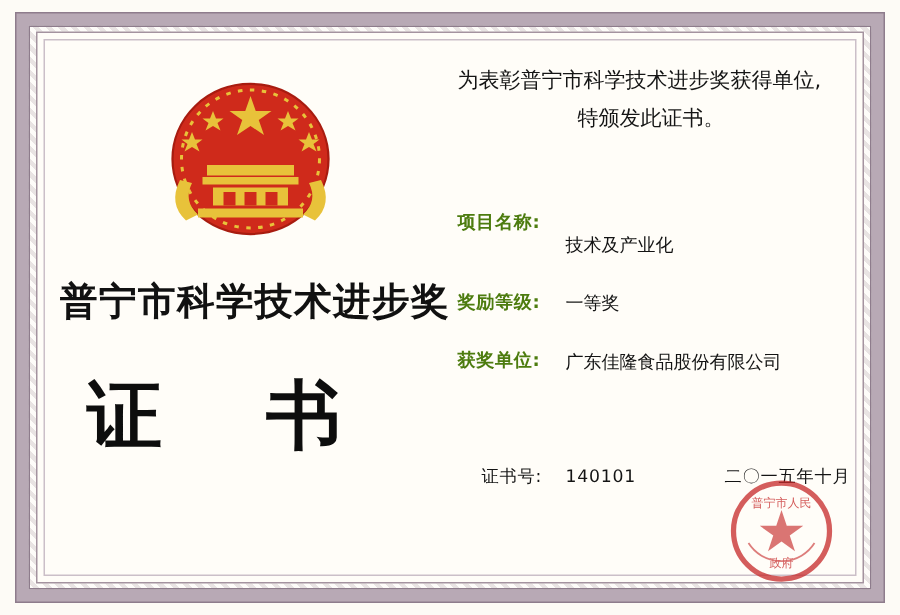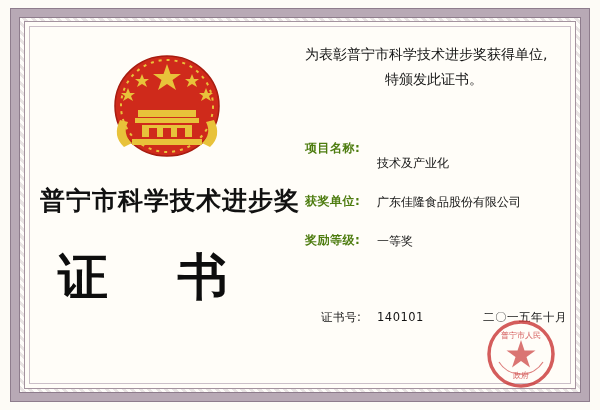--- a/index.html
+++ b/index.html
@@ -231,30 +231,30 @@
     <div class="fields">
 
       <div class="field-row">
         <div class="field-label">项目名称:</div>
         <div class="field-value">
           <span class="v2">技术及产业化</span>
         </div>
       </div>
 
       <div class="field-row">
+        <div class="field-label">奖励等级:</div>
+        <div class="field-value">
+          <span>一等奖</span>
+        </div>
+      </div>
+
+      <div class="field-row">
         <div class="field-label">获奖单位:</div>
         <div class="field-value">
           <span>广东佳隆食品股份有限公司</span>
-        </div>
-      </div>
-
-      <div class="field-row">
-        <div class="field-label">奖励等级:</div>
-        <div class="field-value">
-          <span>一等奖</span>
         </div>
       </div>
     </div>
 
     <div class="footer">
       <div>
         <span class="cert-no-label">证书号:</span>
         <span class="cert-no-value">140101</span>
       </div>
       <div class="date">二〇一五年十月</div>

